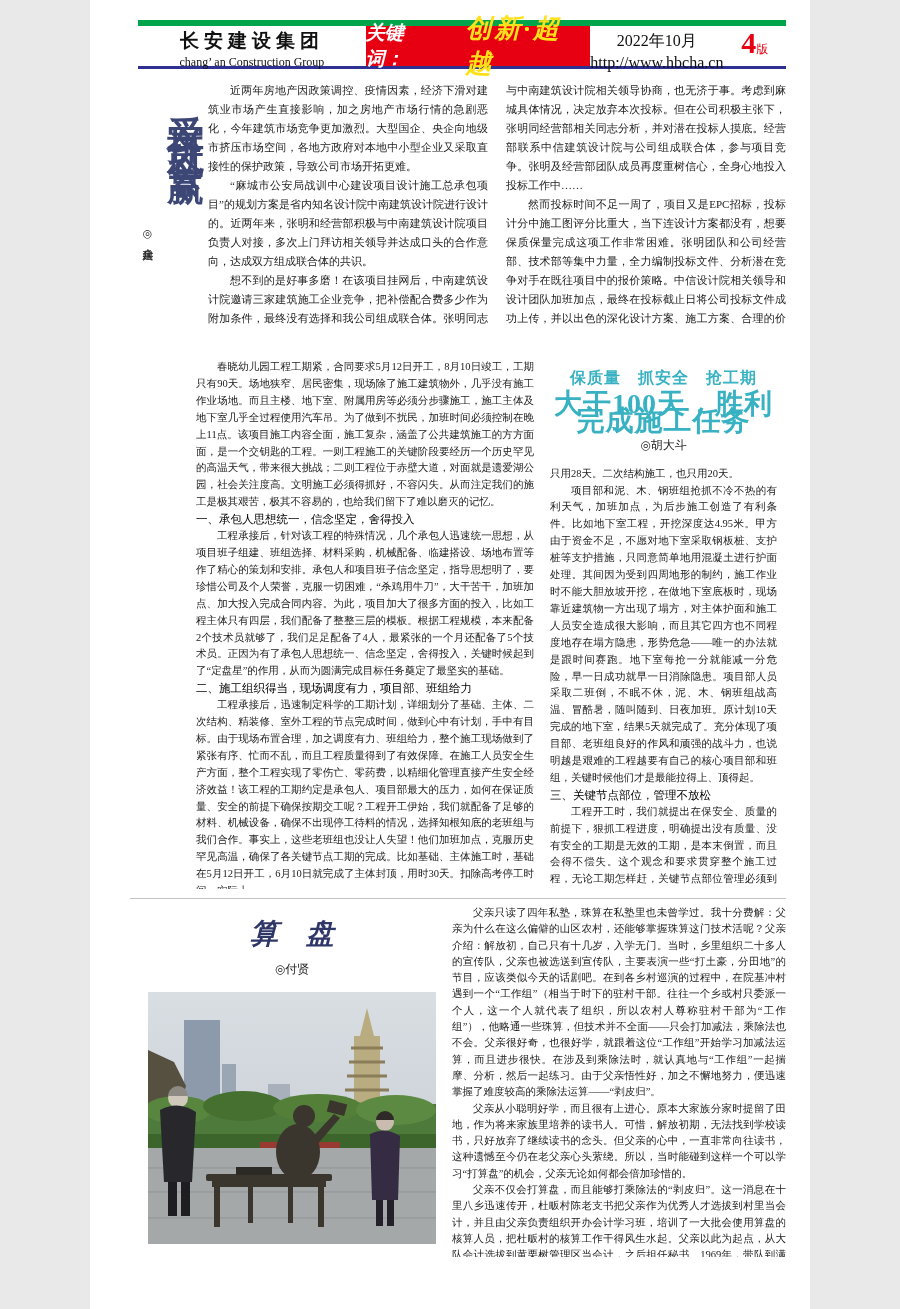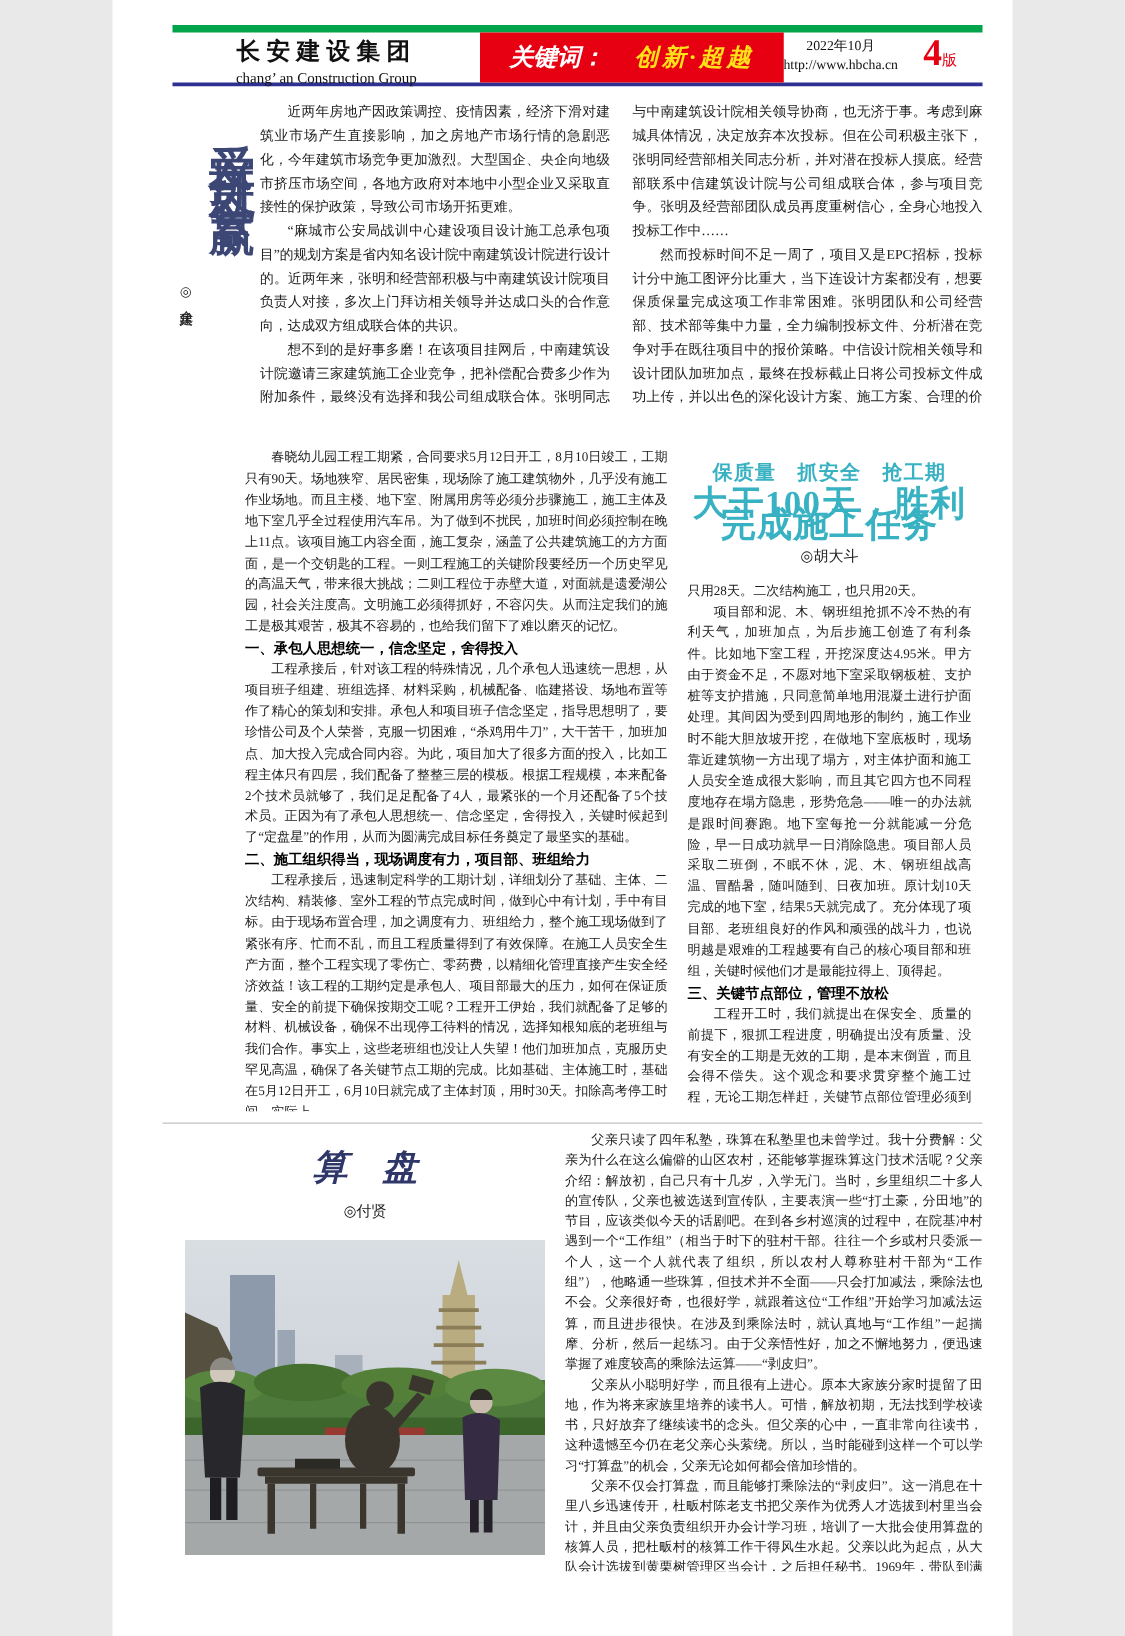--- a/index.html
+++ b/index.html
@@ -8,30 +8,30 @@
 
   
   .masthead{margin:20px 24px 0 48px;}
   .green-bar{height:6px;background:#00a44a;}
   .masthead-row{display:flex;align-items:stretch;height:40px;border-bottom:3px solid #2e3192;}
   .paper-id{width:262px;text-align:center;padding-top:2px;}
   .paper-name{font-size:19px;font-weight:bold;letter-spacing:5px;color:#111;}
   .paper-name-en{font-size:12px;margin-top:1px;color:#111;}
   .keyword-box{width:258px;background:#e60012;display:flex;align-items:center;justify-content:center;gap:24px;}
   .kw-label{color:#ffffff;font-size:19px;font-weight:bold;font-style:italic;}
-  .kw-text{color:#ffe11a;font-size:19px;font-weight:bold;font-style:italic;letter-spacing:3px;}
-  .issue-info{flex:1;text-align:center;font-size:11px;padding-top:4px;line-height:1.35;color:#111;}
+  .kw-text{color:#ffe11a;font-size:26px;font-weight:bold;font-style:italic;letter-spacing:3px;}
+  .issue-info{flex:1;text-align:center;font-size:16px;padding-top:4px;line-height:1.35;color:#111;}
   .page-no{width:72px;text-align:center;color:#e60012;padding-top:2px;white-space:nowrap;}
   .page-no .no{font-size:30px;font-weight:bold;line-height:1;}
   .page-no .ban{font-size:12px;}
 
   
   .para{margin:0;text-indent:2em;}
   .para.cont{text-indent:0;}
-  .sec-heading{margin:0;font-size:11.5px;font-weight:bold;color:#000;
+  .sec-heading{margin:0;font-size:11.5px;font-weight:normal;color:#000;
                font-family:"Liberation Sans","DejaVu Sans",sans-serif;}
 
   
   .article-top{display:flex;margin:12px 24px 0 40px;height:262px;overflow:hidden;}
   .vtitle-rail{width:78px;flex:none;position:relative;}
   .vtitle{writing-mode:vertical-rl;margin:4px 0 0 30px;font-size:37px;font-weight:bold;color:#3d4776;
           letter-spacing:13px;font-family:"Liberation Sans","DejaVu Sans",sans-serif;}
   .vauthor{position:absolute;top:146px;left:10px;writing-mode:vertical-rl;font-size:11px;color:#222;}
   .top-body{flex:1;column-count:2;column-gap:18px;font-size:11px;line-height:19px;text-align:justify;}
 

